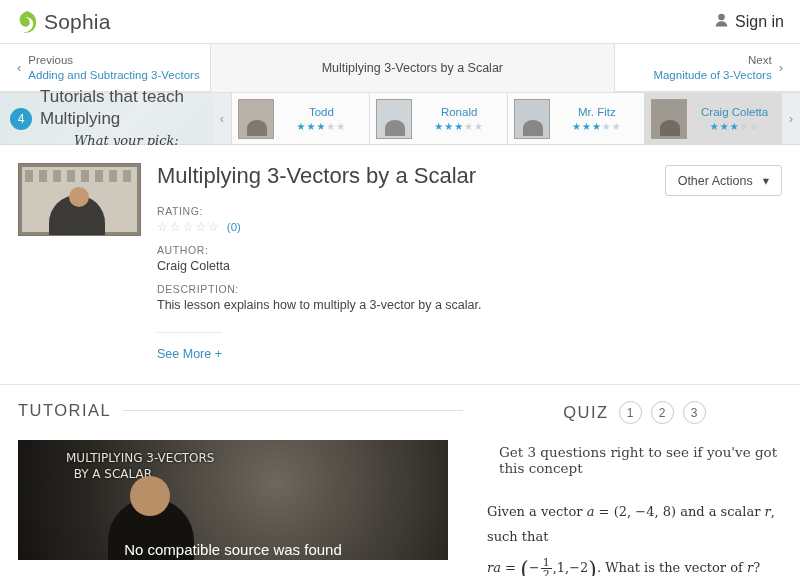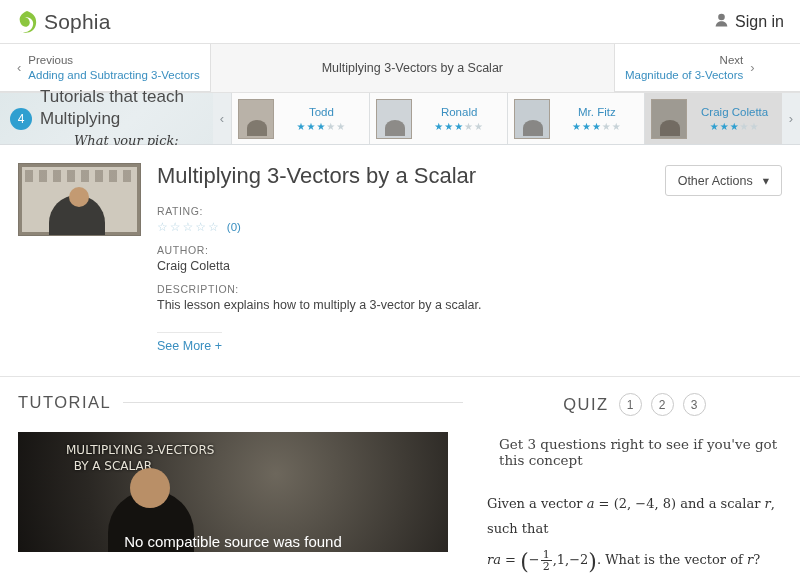--- a/index.html
+++ b/index.html
@@ -45,21 +45,21 @@
   }
   .nav-prev, .nav-next {
     display: flex; align-items: center;
     padding: 0 10px;
     background: #fff;
     border: 1px solid #e0e0e0;
     border-top: none;
     min-width: 186px;
   }
   .nav-prev { border-left: none; }
-  .nav-next { border-right: none; }
+  .nav-next { border-right: none; justify-content: flex-end; }
   .nav-col { display: flex; flex-direction: column; line-height: 1.25; }
   .nav-kicker { font-size: 11.5px; color: #666; }
   .nav-title { font-size: 11.5px; color: #3a8fc0; }
   .nav-next .nav-col { align-items: flex-end; }
   .chev { color: #8a8a8a; font-size: 13px; padding: 0 7px; }
   .navcenter {
     flex: 1;
     display: flex; align-items: center; justify-content: center;
     font-size: 12.5px; color: #4a4a4a;
   }
@@ -167,21 +167,21 @@
   .meta-label {
     font-size: 10.5px; color: #777; letter-spacing: .6px;
     margin-top: 10px;
   }
   .rating-row { display: flex; align-items: center; gap: 6px; margin-top: 3px; }
   .rating-stars { font-size: 12px; letter-spacing: 2px; color: #b9d6e4; }
   .rating-count { font-size: 11.5px; color: #3a8fc0; }
   .meta-value { font-size: 12.5px; color: #444; margin-top: 3px; }
   .see-more {
     margin-top: 20px; font-size: 12.5px; color: #3a8fc0;
-    border-top: 1px solid #e8e8e8; padding-top: 6px;
+    border-top: 1px solid #e8e8e8; padding-top: 14px;
     display: inline-block;
   }
   .other-actions {
     position: absolute; top: 20px; right: 18px;
     border: 1px solid #cfcfcf; background: #fff;
     border-radius: 3px; padding: 7px 12px;
     font-size: 12.5px; color: #4b4b4b;
     display: flex; align-items: center; gap: 10px;
   }
 

